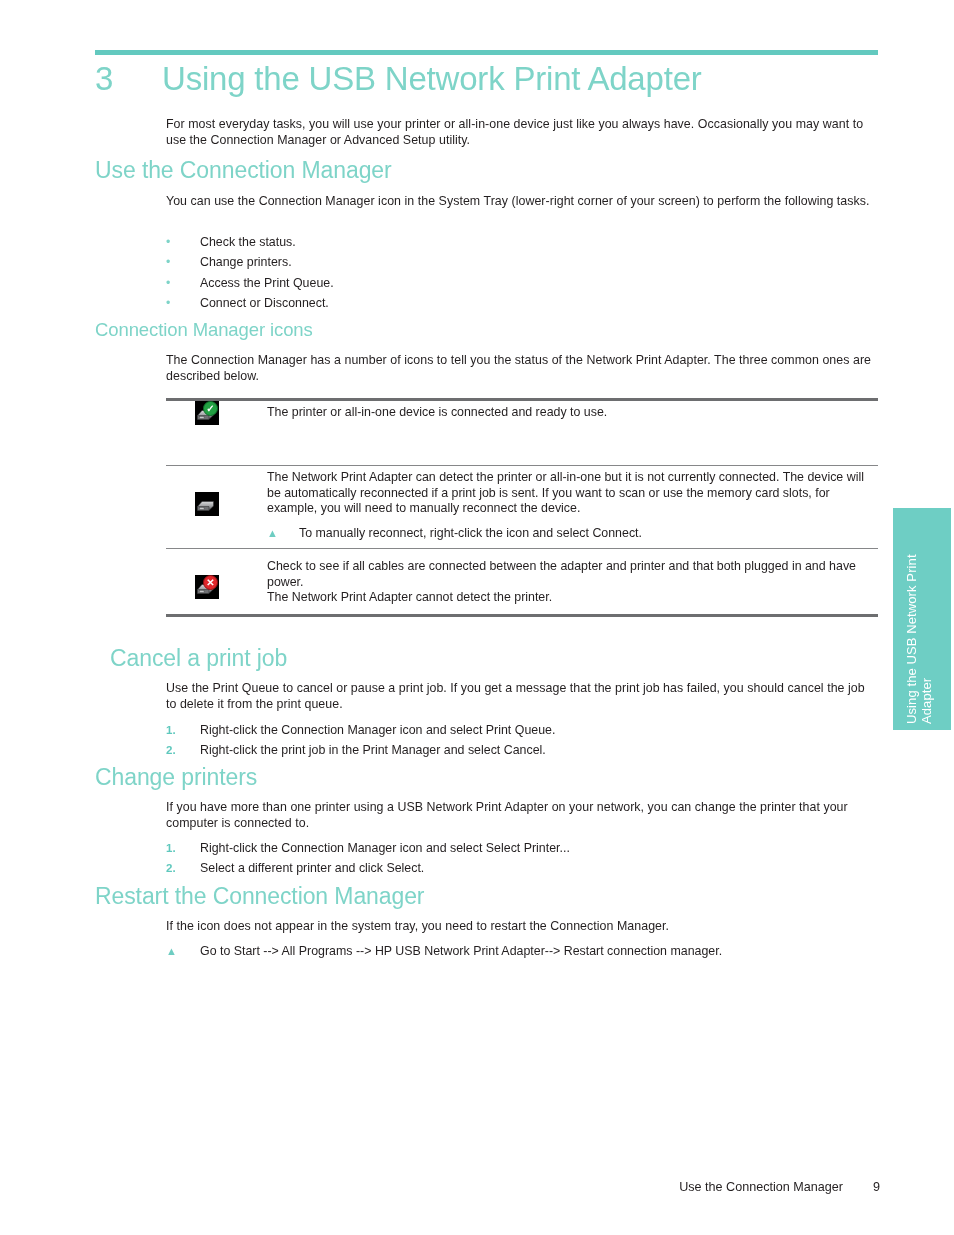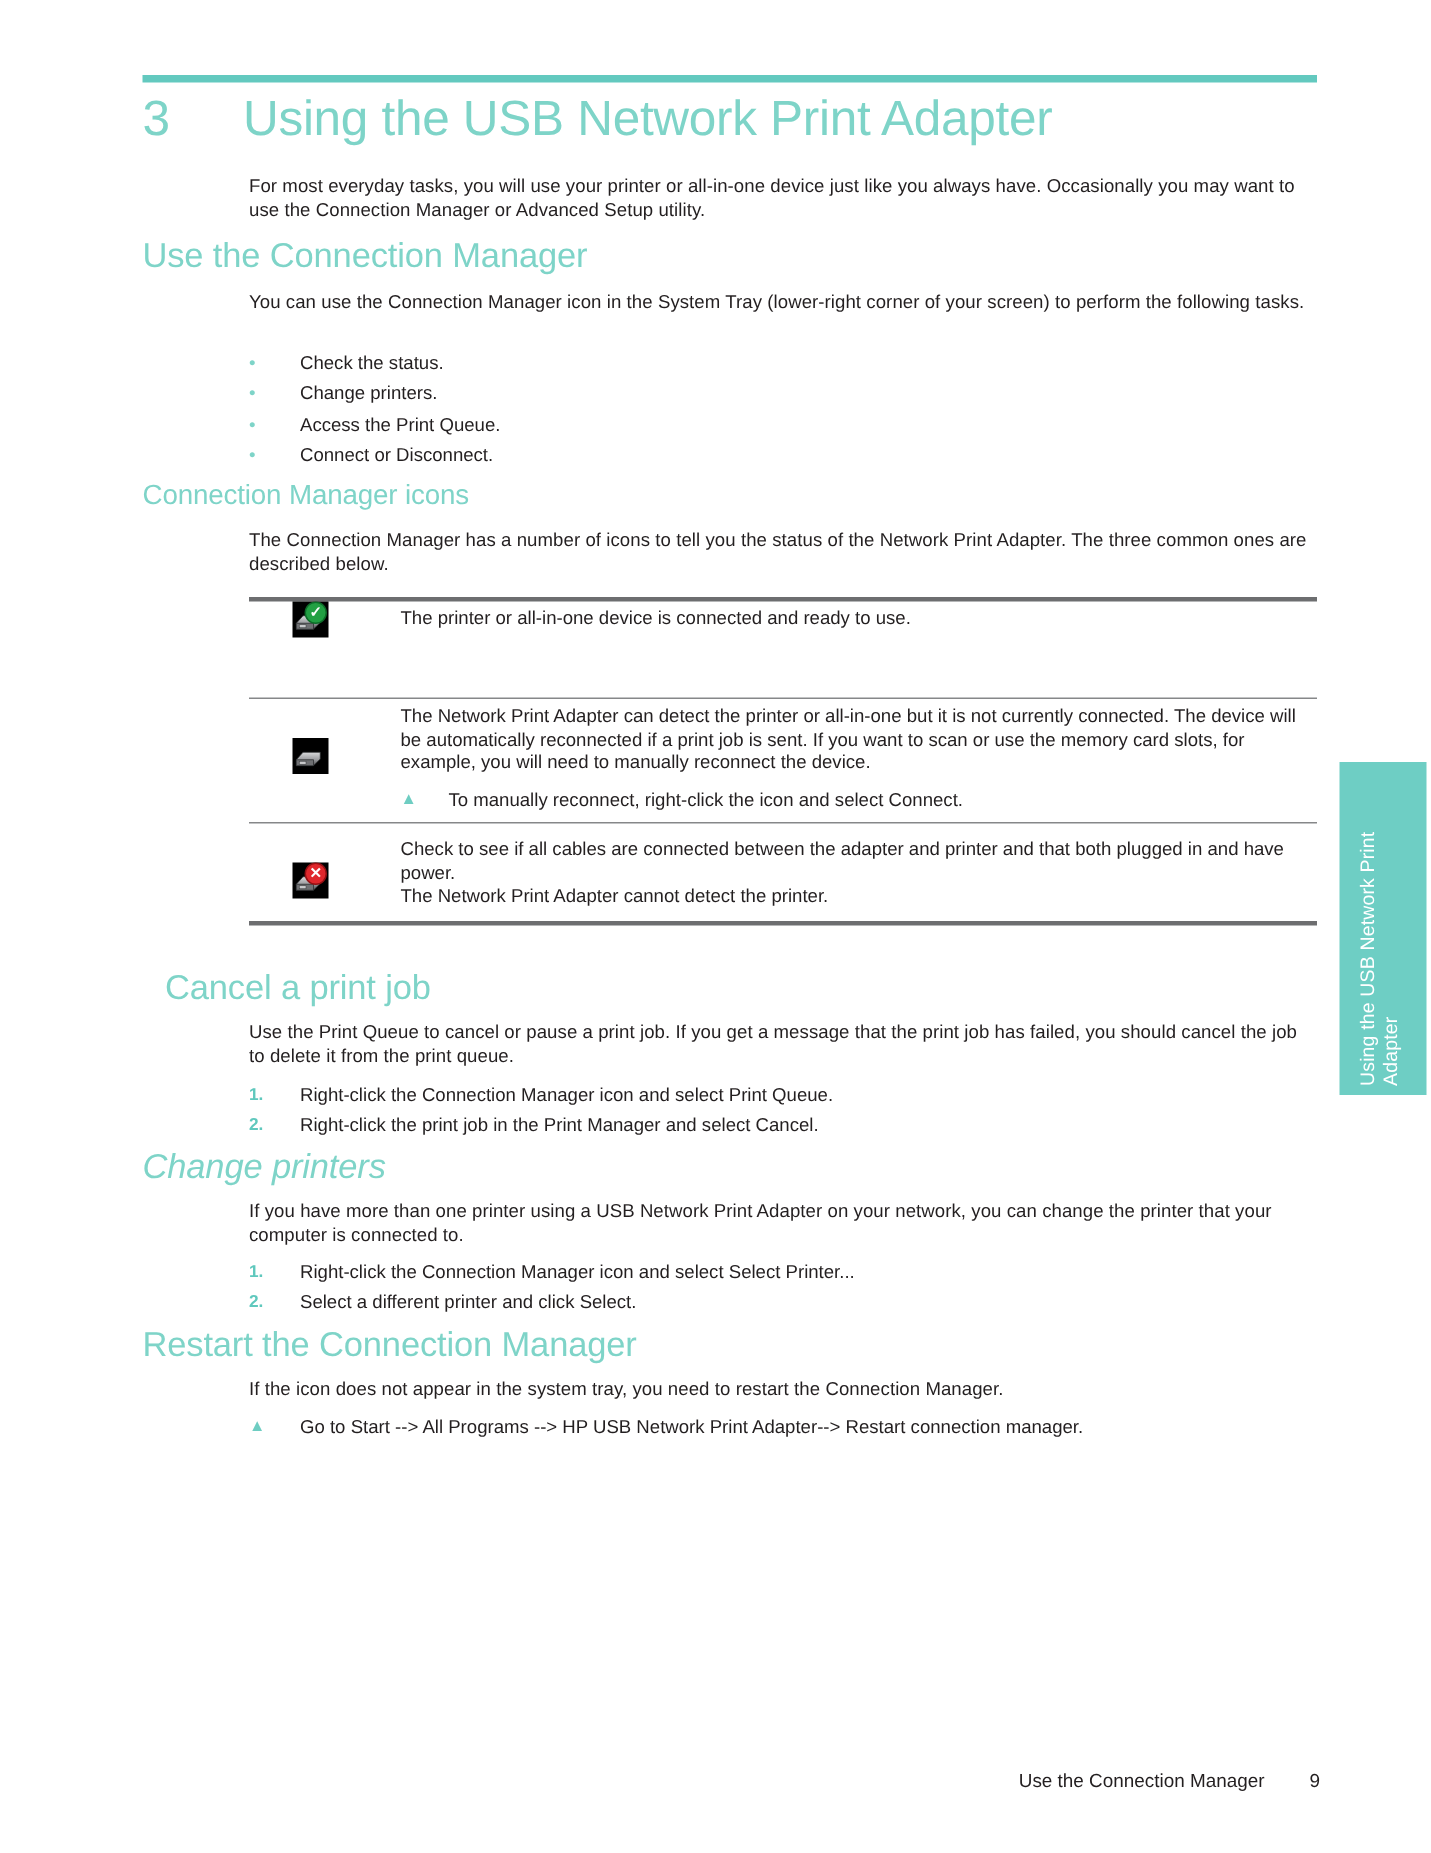--- a/index.html
+++ b/index.html
@@ -359,21 +359,21 @@
 
   <div class="bullet-row" style="left:166px; top:723px; width:710px;">
     <span class="num-marker">1.</span>
     <span><span>Right-click the Connection Manager icon and select </span><b>Print Queue</b><span>.</span></span>
   </div>
   <div class="bullet-row" style="left:166px; top:743px; width:710px;">
     <span class="num-marker">2.</span>
     <span><span>Right-click the print job in the Print Manager and select </span><b>Cancel</b><span>.</span></span>
   </div>
 
-  <div class="h1" style="left:95px; top:764px;font-style:italic;">Change printers</div>
+  <div class="h1" style="left:95px; top:764px;">Change printers</div>
 
   <div class="body-text" style="left:166px; top:800px; width:712px;">If you have more than one printer using a USB Network Print Adapter on your network, you can change the printer that your computer is connected to.</div>
 
   <div class="bullet-row" style="left:166px; top:841px; width:710px;">
     <span class="num-marker">1.</span>
     <span><span>Right-click the Connection Manager icon and select </span><b>Select Printer...</b><span></span></span>
   </div>
   <div class="bullet-row" style="left:166px; top:861px; width:710px;">
     <span class="num-marker">2.</span>
     <span><span>Select a different printer and click </span><b>Select</b><span>.</span></span>

